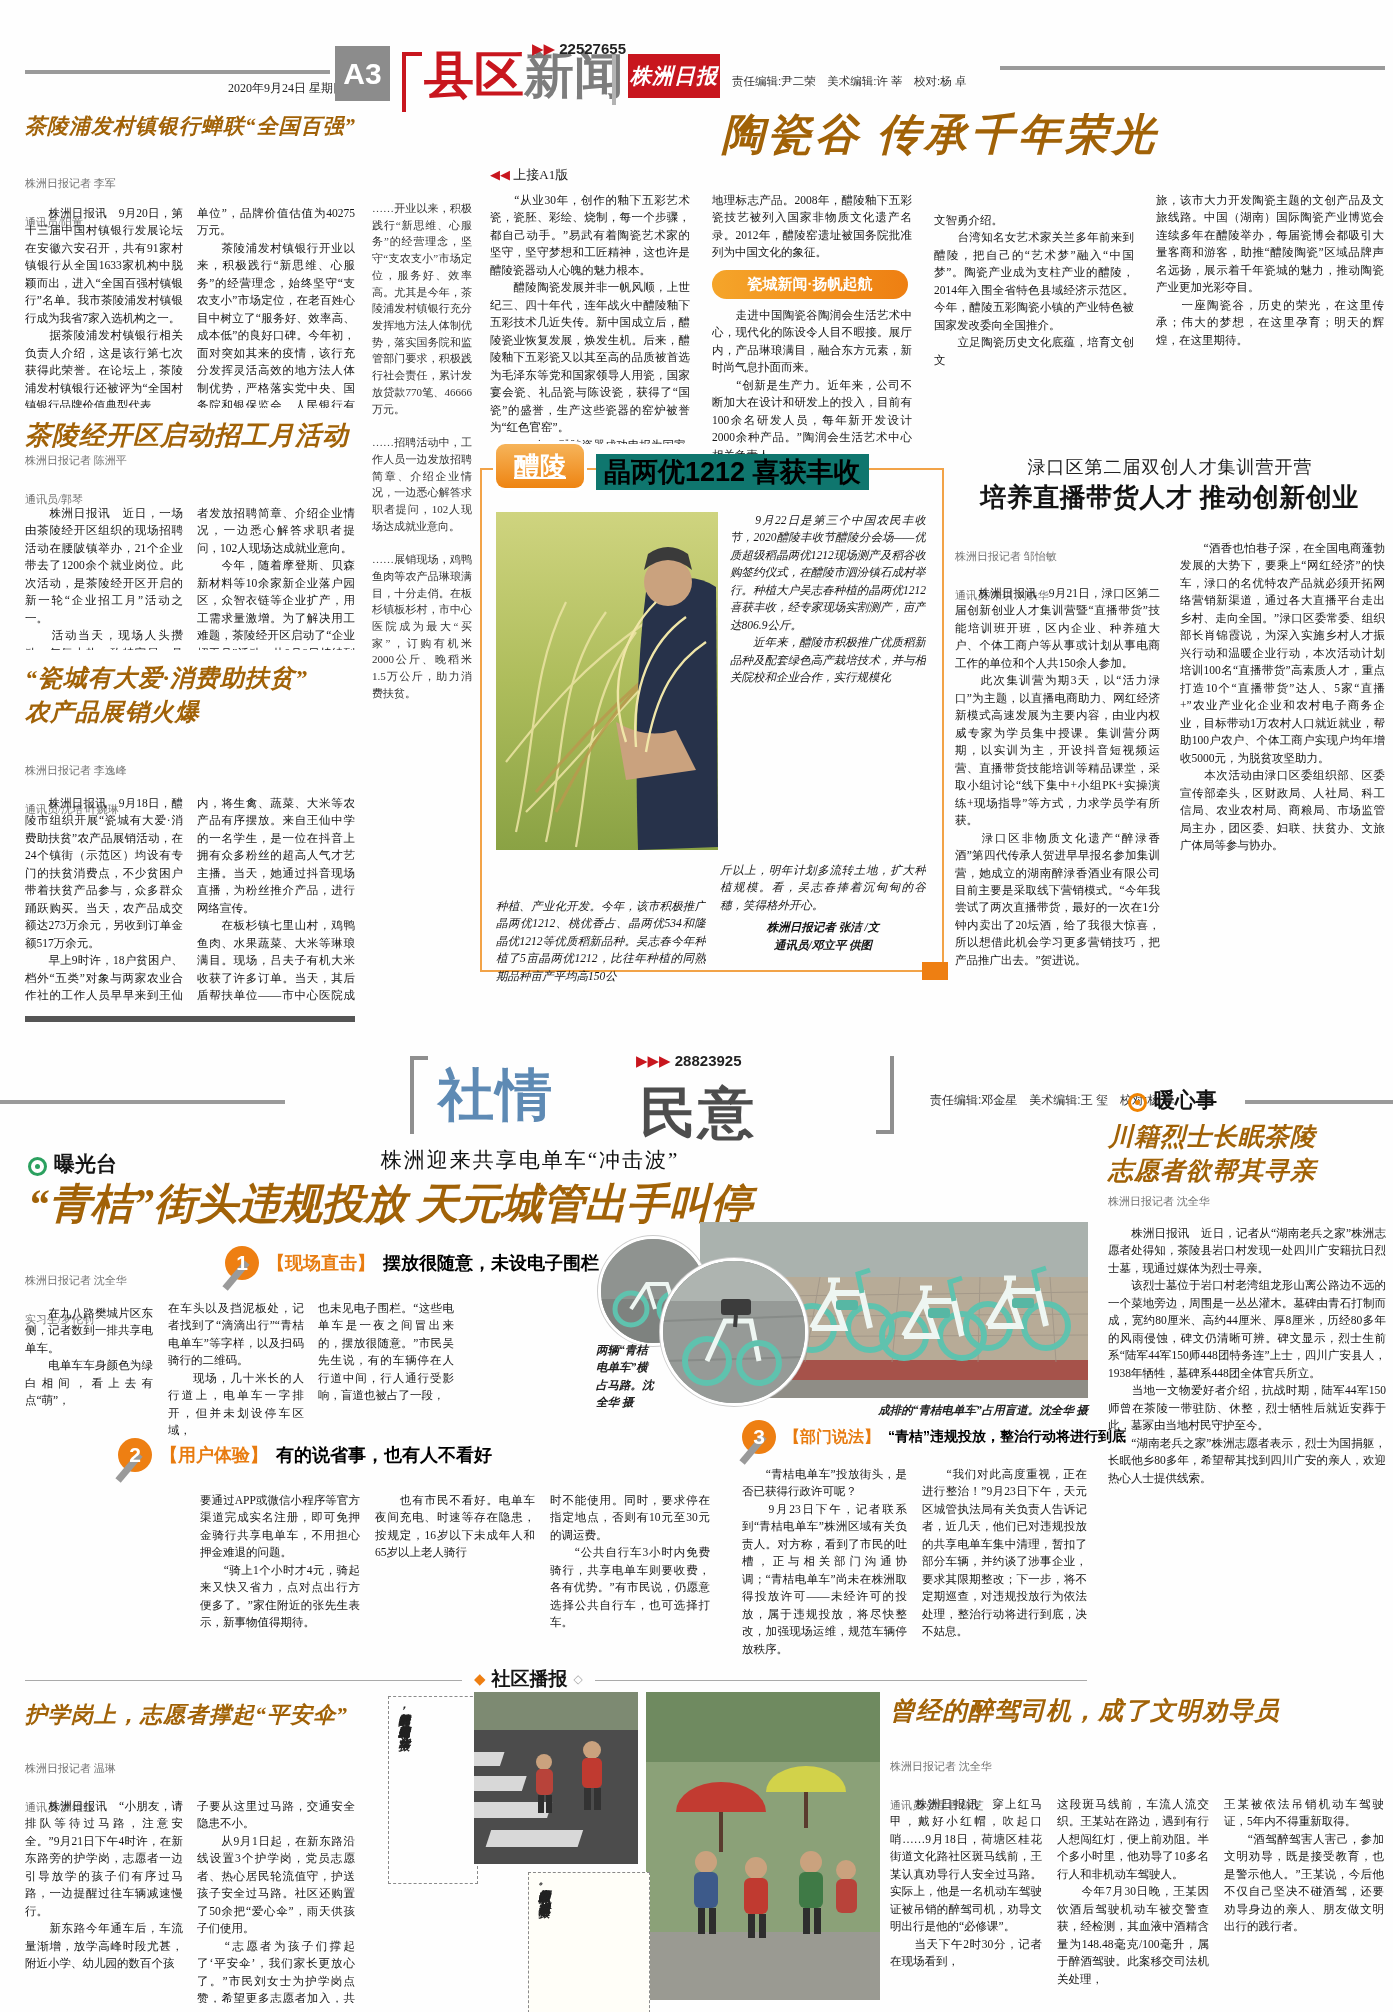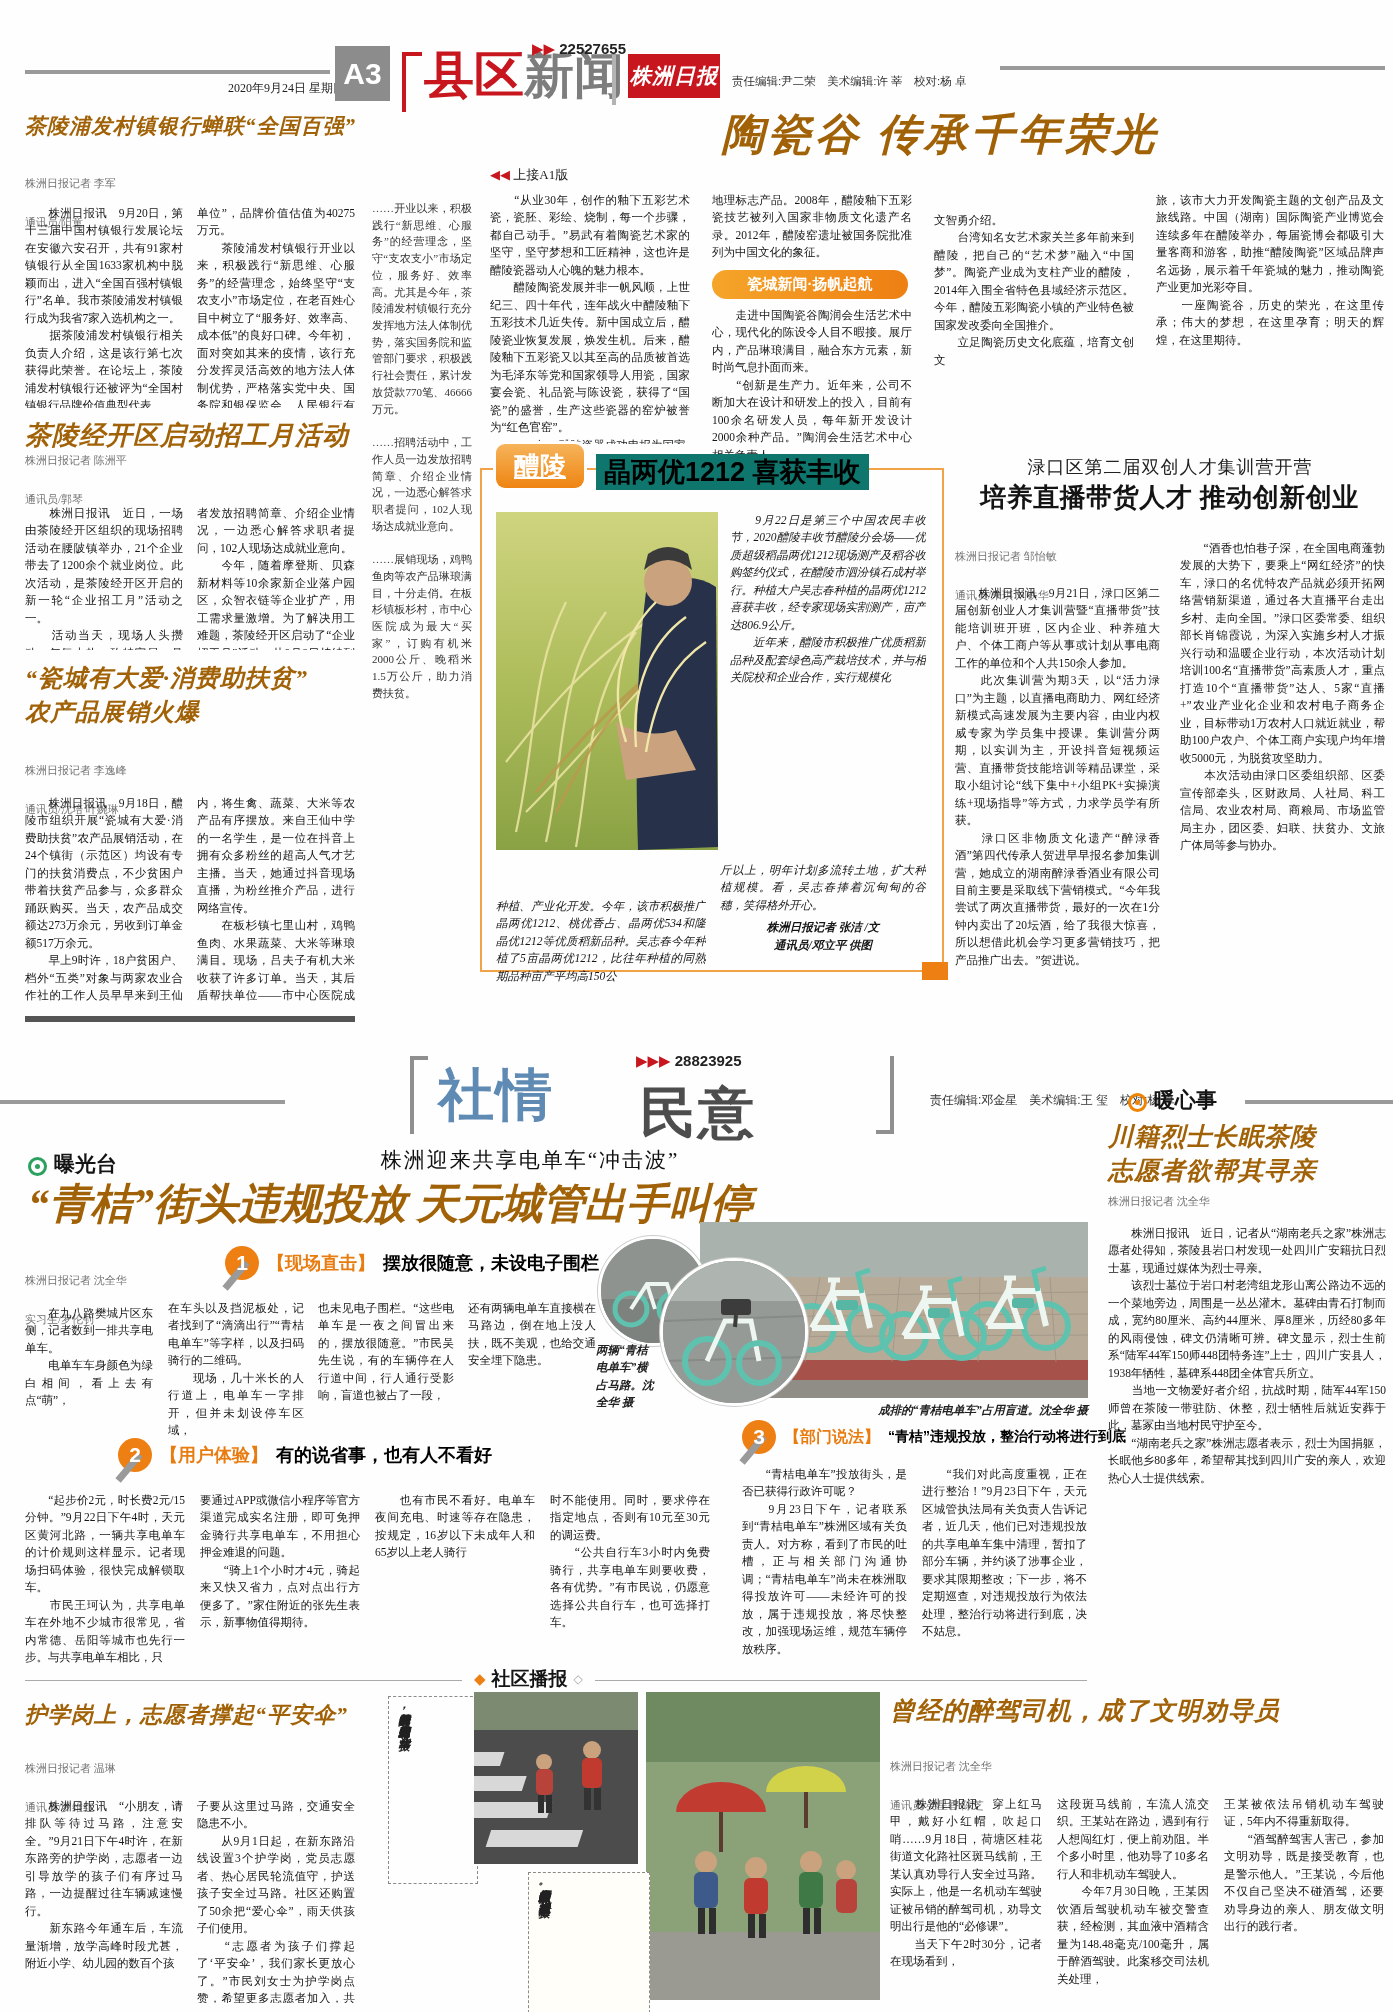--- a/index.html
+++ b/index.html
@@ -223,21 +223,20 @@
         <span style="position:relative;z-index:3;">1</span>
       </span>
     <span class="tag-orange sans" style="font-size:18px;">【现场直击】</span>
     <span class="secsub" style="font-size:18px;">摆放很随意，未设电子围栏</span>
   </div>
   <div class="abs bcol" style="left:25px;top:1305px;width:128px;height:142px;">　　在九八路樊城片区东侧，记者数到一排共享电单车。
 　　电单车车身颜色为绿白相间，看上去有点“萌”，</div>
   <div class="abs bcol" style="left:168px;top:1300px;width:136px;height:148px;">在车头以及挡泥板处，记者找到了“滴滴出行”“青桔电单车”等字样，以及扫码骑行的二维码。
 　　现场，几十米长的人行道上，电单车一字排开，但并未划设停车区域，</div>
   <div class="abs bcol" style="left:318px;top:1300px;width:136px;height:148px;">也未见电子围栏。“这些电单车是一夜之间冒出来的，摆放很随意。”市民吴先生说，有的车辆停在人行道中间，行人通行受影响，盲道也被占了一段，</div>
-  <div class="abs bcol" style="left:468px;top:1300px;width:128px;height:148px;">还有两辆电单车直接横在马路边，倒在地上没人扶，既不美观，也给交通安全埋下隐患。</div>
 
   <div class="abs photo" style="left:700px;top:1222px;width:388px;height:176px;">
     <svg width="388" height="176" viewBox="0 0 388 176">
       <rect width="388" height="60" fill="#aab2ae"></rect>
       <rect y="55" width="388" height="85" fill="#b7ab97"></rect>
       <rect y="138" width="388" height="22" fill="#a6524a"></rect>
       <rect y="158" width="388" height="18" fill="#8f8d86"></rect>
       <g stroke="#9b9184" stroke-width="1" opacity="0.7">
         <path d="M0 75 L388 70"></path>
           <path d="M0 95 L388 92"></path>
@@ -289,22 +288,20 @@
   <div class="abs capkai" style="left:856px;top:1402px;width:232px;text-align:right;">成排的“青桔电单车”占用盲道。沈全华 摄</div>
 
   <div class="abs sechead" style="left:118px;top:1438px;">
     <span class="numcirc">
         <span class="numtail"></span>
         <span style="position:relative;z-index:3;">2</span>
       </span>
     <span class="tag-orange sans" style="font-size:18px;">【用户体验】</span>
     <span class="secsub" style="font-size:18px;">有的说省事，也有人不看好</span>
   </div>
-  <div class="abs bcol" style="left:25px;top:1492px;width:160px;height:172px;">　　“起步价2元，时长费2元/15分钟。”9月22日下午4时，天元区黄河北路，一辆共享电单车的计价规则这样显示。记者现场扫码体验，很快完成解锁取车。
-　　市民王珂认为，共享电单车在外地不少城市很常见，省内常德、岳阳等城市也先行一步。与共享电单车相比，只</div>
   <div class="abs bcol" style="left:200px;top:1492px;width:160px;height:172px;">要通过APP或微信小程序等官方渠道完成实名注册，即可免押金骑行共享电单车，不用担心押金难退的问题。
 　　“骑上1个小时才4元，骑起来又快又省力，点对点出行方便多了。”家住附近的张先生表示，新事物值得期待。</div>
   <div class="abs bcol" style="left:375px;top:1492px;width:160px;height:172px;">　　也有市民不看好。电单车夜间充电、时速等存在隐患，按规定，16岁以下未成年人和65岁以上老人骑行</div>
   <div class="abs bcol" style="left:550px;top:1492px;width:160px;height:172px;">时不能使用。同时，要求停在指定地点，否则有10元至30元的调运费。
 　　“公共自行车3小时内免费骑行，共享电单车则要收费，各有优势。”有市民说，仍愿意选择公共自行车，也可选择打车。</div>
 
   <div class="abs sechead" style="left:742px;top:1420px;">
     <span class="numcirc">
         <span class="numtail"></span>
         <span style="position:relative;z-index:3;">3</span>

